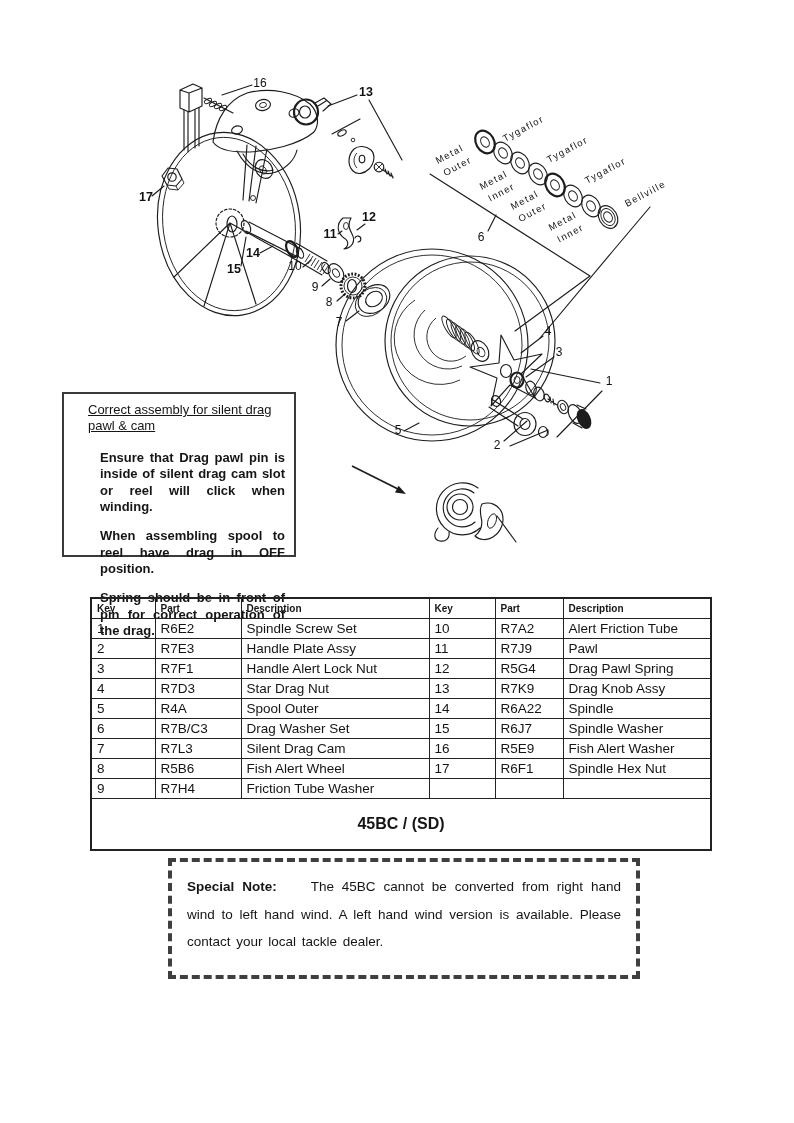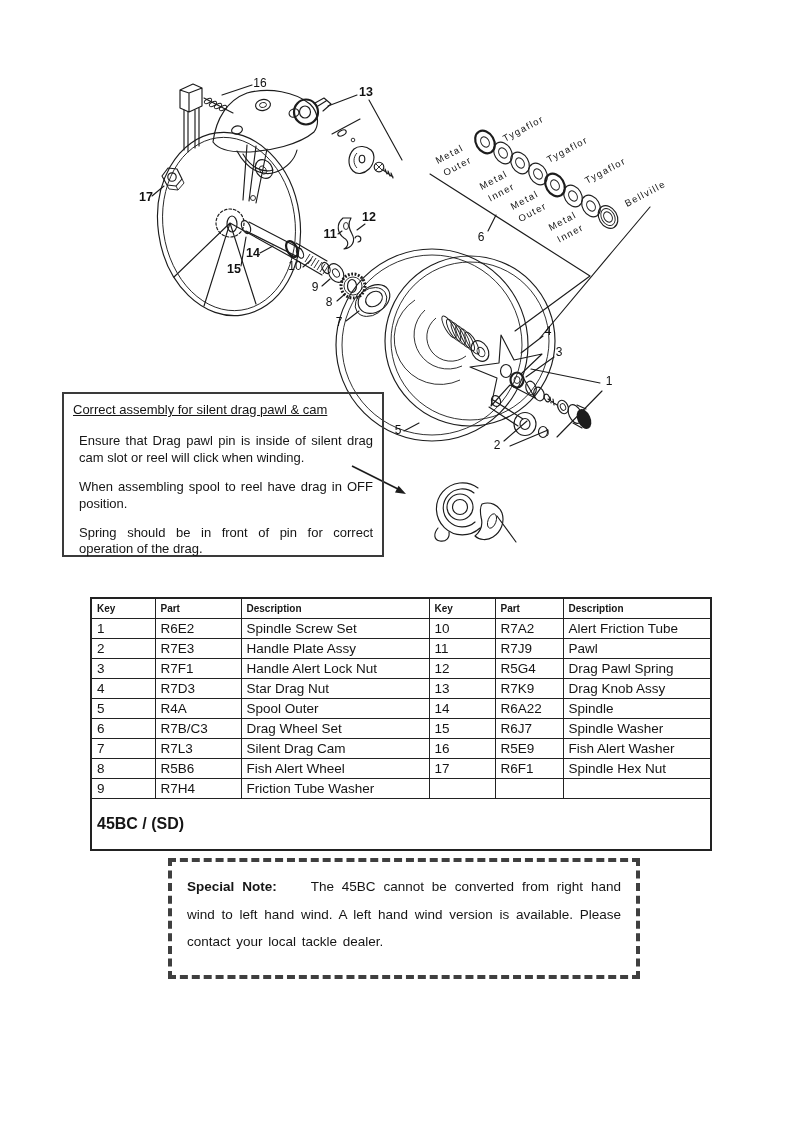--- a/index.html
+++ b/index.html
@@ -9,33 +9,33 @@
   svg .ln{fill:none;stroke:#1c1c1c;stroke-width:1.15;stroke-linecap:round;stroke-linejoin:round;}
   svg .ln2{fill:none;stroke:#1c1c1c;stroke-width:2.2;stroke-linecap:round;stroke-linejoin:round;}
   svg .thin{fill:none;stroke:#1c1c1c;stroke-width:0.9;}
   svg .dark{fill:#1c1c1c;stroke:none;}
   svg text{font-family:"Liberation Sans",sans-serif;fill:#111;}
   svg .num{font-size:12px;text-anchor:middle;}
   svg .numb{font-size:12.5px;font-weight:bold;text-anchor:middle;}
   svg .wl{font-size:9.5px;letter-spacing:1.4px;text-anchor:middle;}
   svg .wls{font-size:9.5px;letter-spacing:1.4px;text-anchor:start;}
 
-  .assembly-note{position:absolute;left:62px;top:392px;width:322px;height:165px;
-    border:2px solid #3a3a3a;box-sizing:border-box;padding:7px 9px 0 9px;
+  .assembly-note{position:absolute;left:62px;top:392px;width:234px;height:165px;
+    border:2px solid #3a3a3a;box-sizing:border-box;padding:7px 9px 0 24px;
     font-size:13px;line-height:1.26;}
   .assembly-note .title{text-decoration:underline;margin:1px 0 15px 0;font-weight:normal;}
-  .assembly-note p{margin:0 0 13px 6px;text-align:justify;}
+  .assembly-note p{margin:0 0 13px 12px;text-align:justify;font-weight:bold;}
   .assembly-note p:last-child{margin-bottom:0;}
 
   table.parts{position:absolute;left:90px;top:597px;width:620px;border-collapse:collapse;
     table-layout:fixed;border:2px solid #222;font-size:13.5px;}
   table.parts th,table.parts td{border:1.5px solid #222;padding:0 5px;height:19px;
     line-height:19px;white-space:nowrap;overflow:hidden;text-align:left;}
   table.parts th{font-size:10px;font-weight:bold;}
-  table.parts td.model{height:50px;line-height:50px;text-align:left;font-weight:bold;font-size:16px;}
+  table.parts td.model{height:50px;line-height:50px;text-align:center;font-weight:bold;font-size:16px;}
 
   .special-note{position:absolute;left:168px;top:858px;width:472px;height:121px;
     box-sizing:border-box;border:4px dashed #3f3f3f;padding:11px 15px 0 15px;
     font-size:13.5px;line-height:2.05;text-align:justify;word-spacing:2px;}
   .special-note .label{font-weight:bold;}
   .special-note .gap{display:inline-block;width:34px;}
 </style>
 </head>
 <body>
 
@@ -321,21 +321,21 @@
       <td>5</td>
           <td>R4A</td>
           <td>Spool Outer</td>
           <td>14</td>
           <td>R6A22</td>
           <td>Spindle</td>
     </tr>
     <tr>
       <td>6</td>
           <td>R7B/C3</td>
-          <td>Drag Wheel Set</td>
+          <td>Drag Washer Set</td>
           <td>15</td>
           <td>R6J7</td>
           <td>Spindle Washer</td>
     </tr>
     <tr>
       <td>7</td>
           <td>R7L3</td>
           <td>Silent Drag Cam</td>
           <td>16</td>
           <td>R5E9</td>

